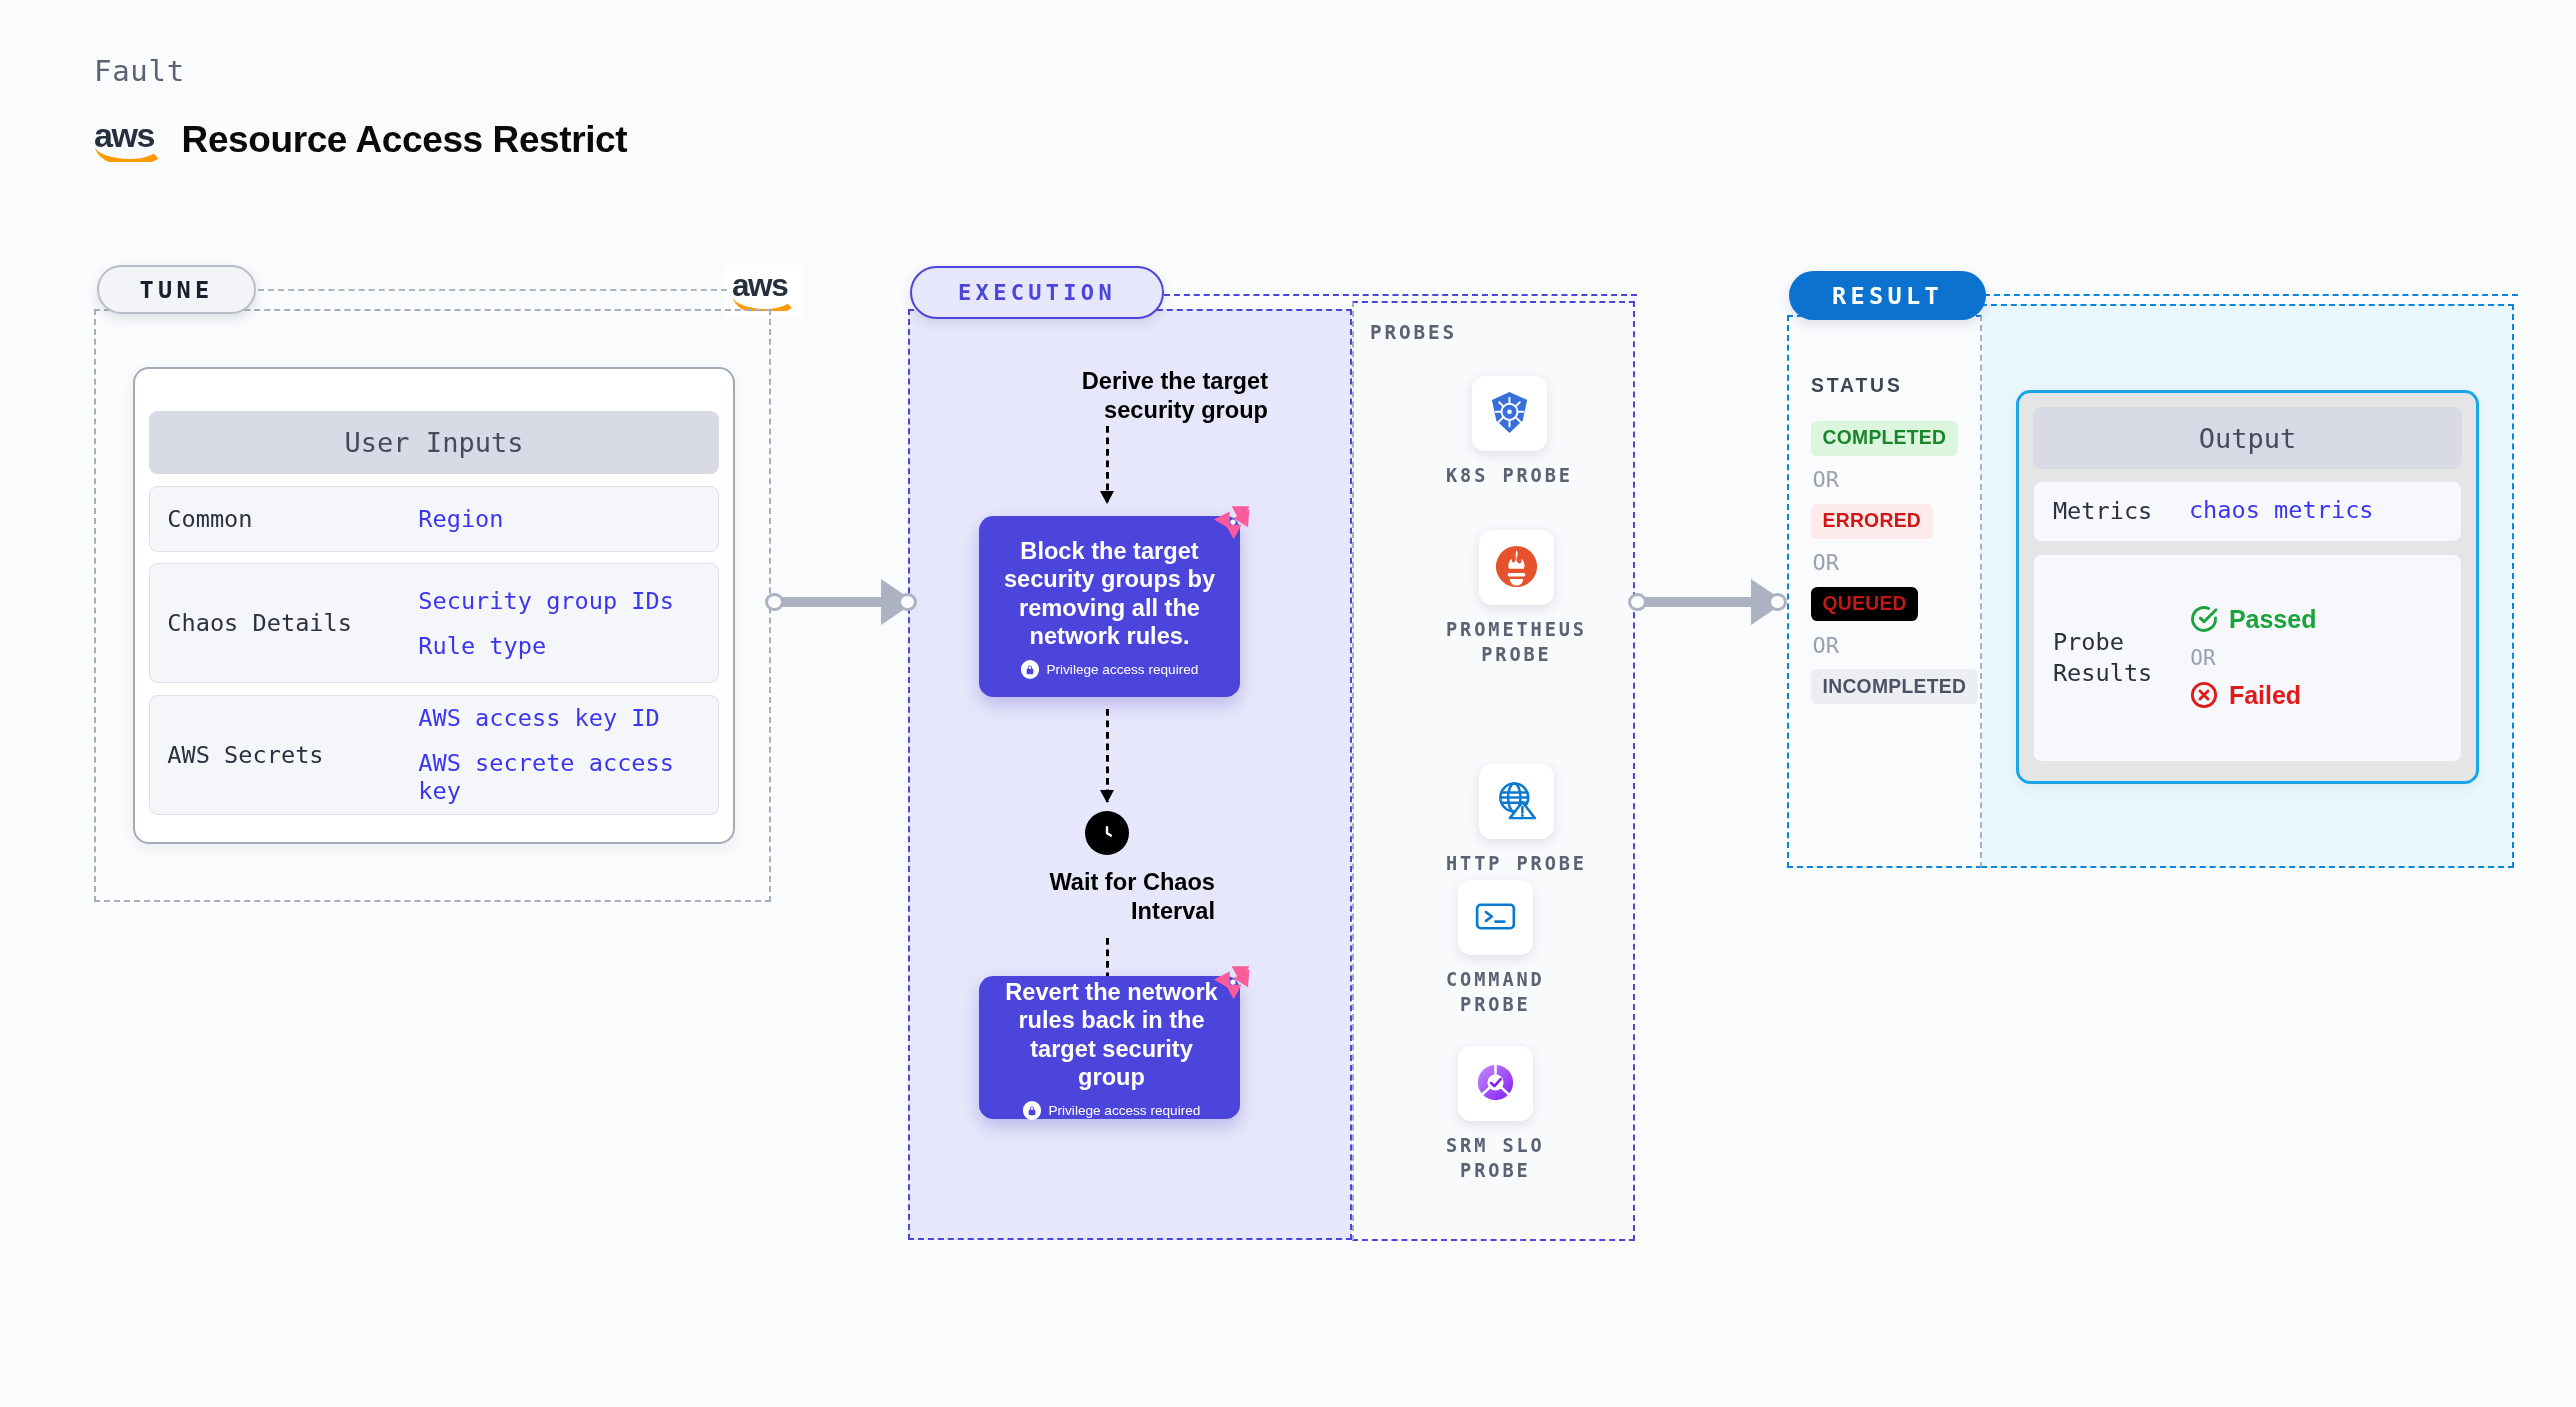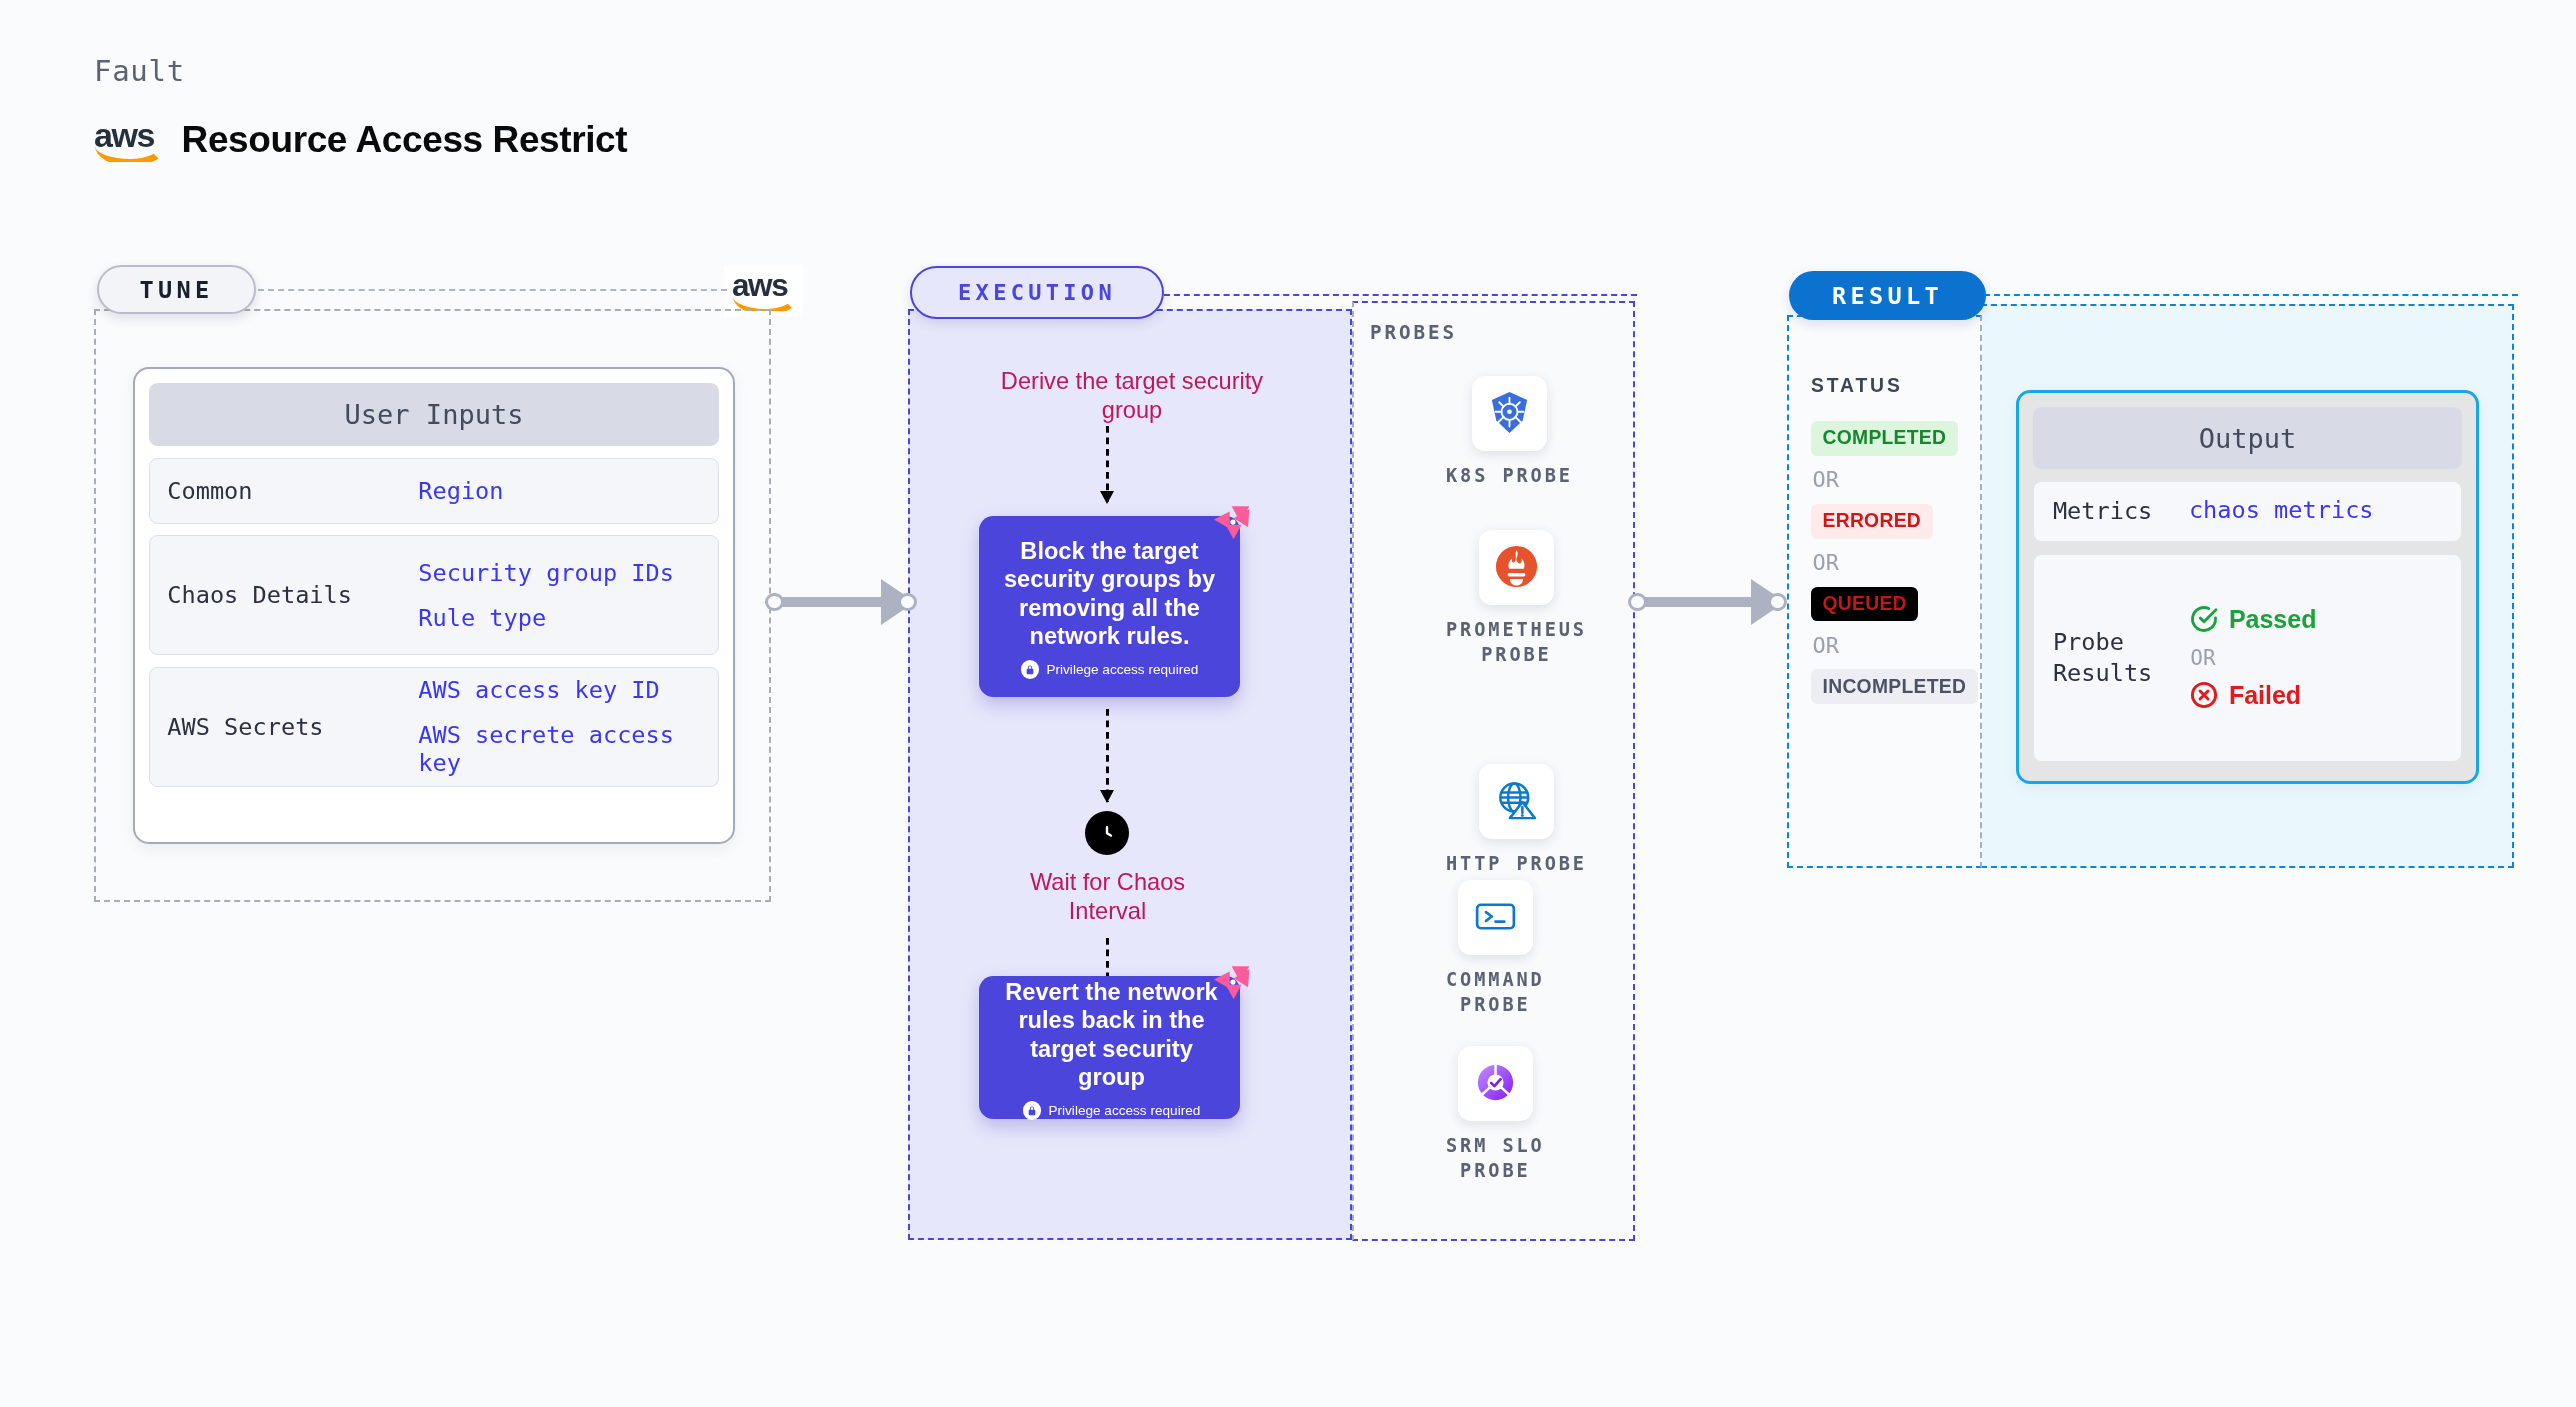--- a/index.html
+++ b/index.html
@@ -103,22 +103,22 @@
     left: 1352px; top: 301px; width: 283px; height: 940px;
     border: 2.9px dashed #4c45dc; border-left: 2.1px dashed #a9aec0;
     background: #f9fafc;
   }
   .probes-title {
     position: absolute; left: 1370px; top: 321px;
     font-family: "DejaVu Sans Mono", monospace;
     font-size: 19.3px; color: #5b6274; letter-spacing: 2.9px; font-weight: 700;
   }
   .flow-label {
-    position: absolute; text-align: center;
-    font-size: 23.6px; font-weight: 400; color: #be185d; line-height: 1.22;
+    position: absolute; text-align: right;
+    font-size: 23.6px; font-weight: 700; color: #000000; line-height: 1.22;
   }
   .dashed-arrow {
     position: absolute; width: 2.9px;
     background-image: linear-gradient(#000 60%, transparent 0%);
     background-size: 2.9px 11.5px; background-repeat: repeat-y;
   }
   .dashed-arrow::after {
     content: ""; position: absolute; left: -6.4px; bottom: -1.4px;
     border-left: 7.9px solid transparent; border-right: 7.9px solid transparent;
     border-top: 13px solid #000;
@@ -274,21 +274,21 @@
         <div class="s"></div>
       </div>
   </div>
 
   <div class="panel-body" id="tune-body"></div>
   <div class="stage-badge badge-tune" style="left:97px; top:265px; width:159px; height:49px; font-size:23.6px;">
     <span>TUNE</span>
   </div>
 
   <div class="card-outer" style="left:133px; top:367px; width:602px; height:477px;">
-    <div class="card-header" style="height:63px;">User Inputs</div>
+    <div class="card-header" style="height:63px;margin-top:28px;">User Inputs</div>
 
     <div class="card-row" style="height:66px;">
       <div class="row-key">Common</div>
       <div class="row-vals">
         <div class="row-val">Region</div>
       </div>
     </div>
 
     <div class="card-row" style="height:120px;">
       <div class="row-key">Chaos Details</div>

